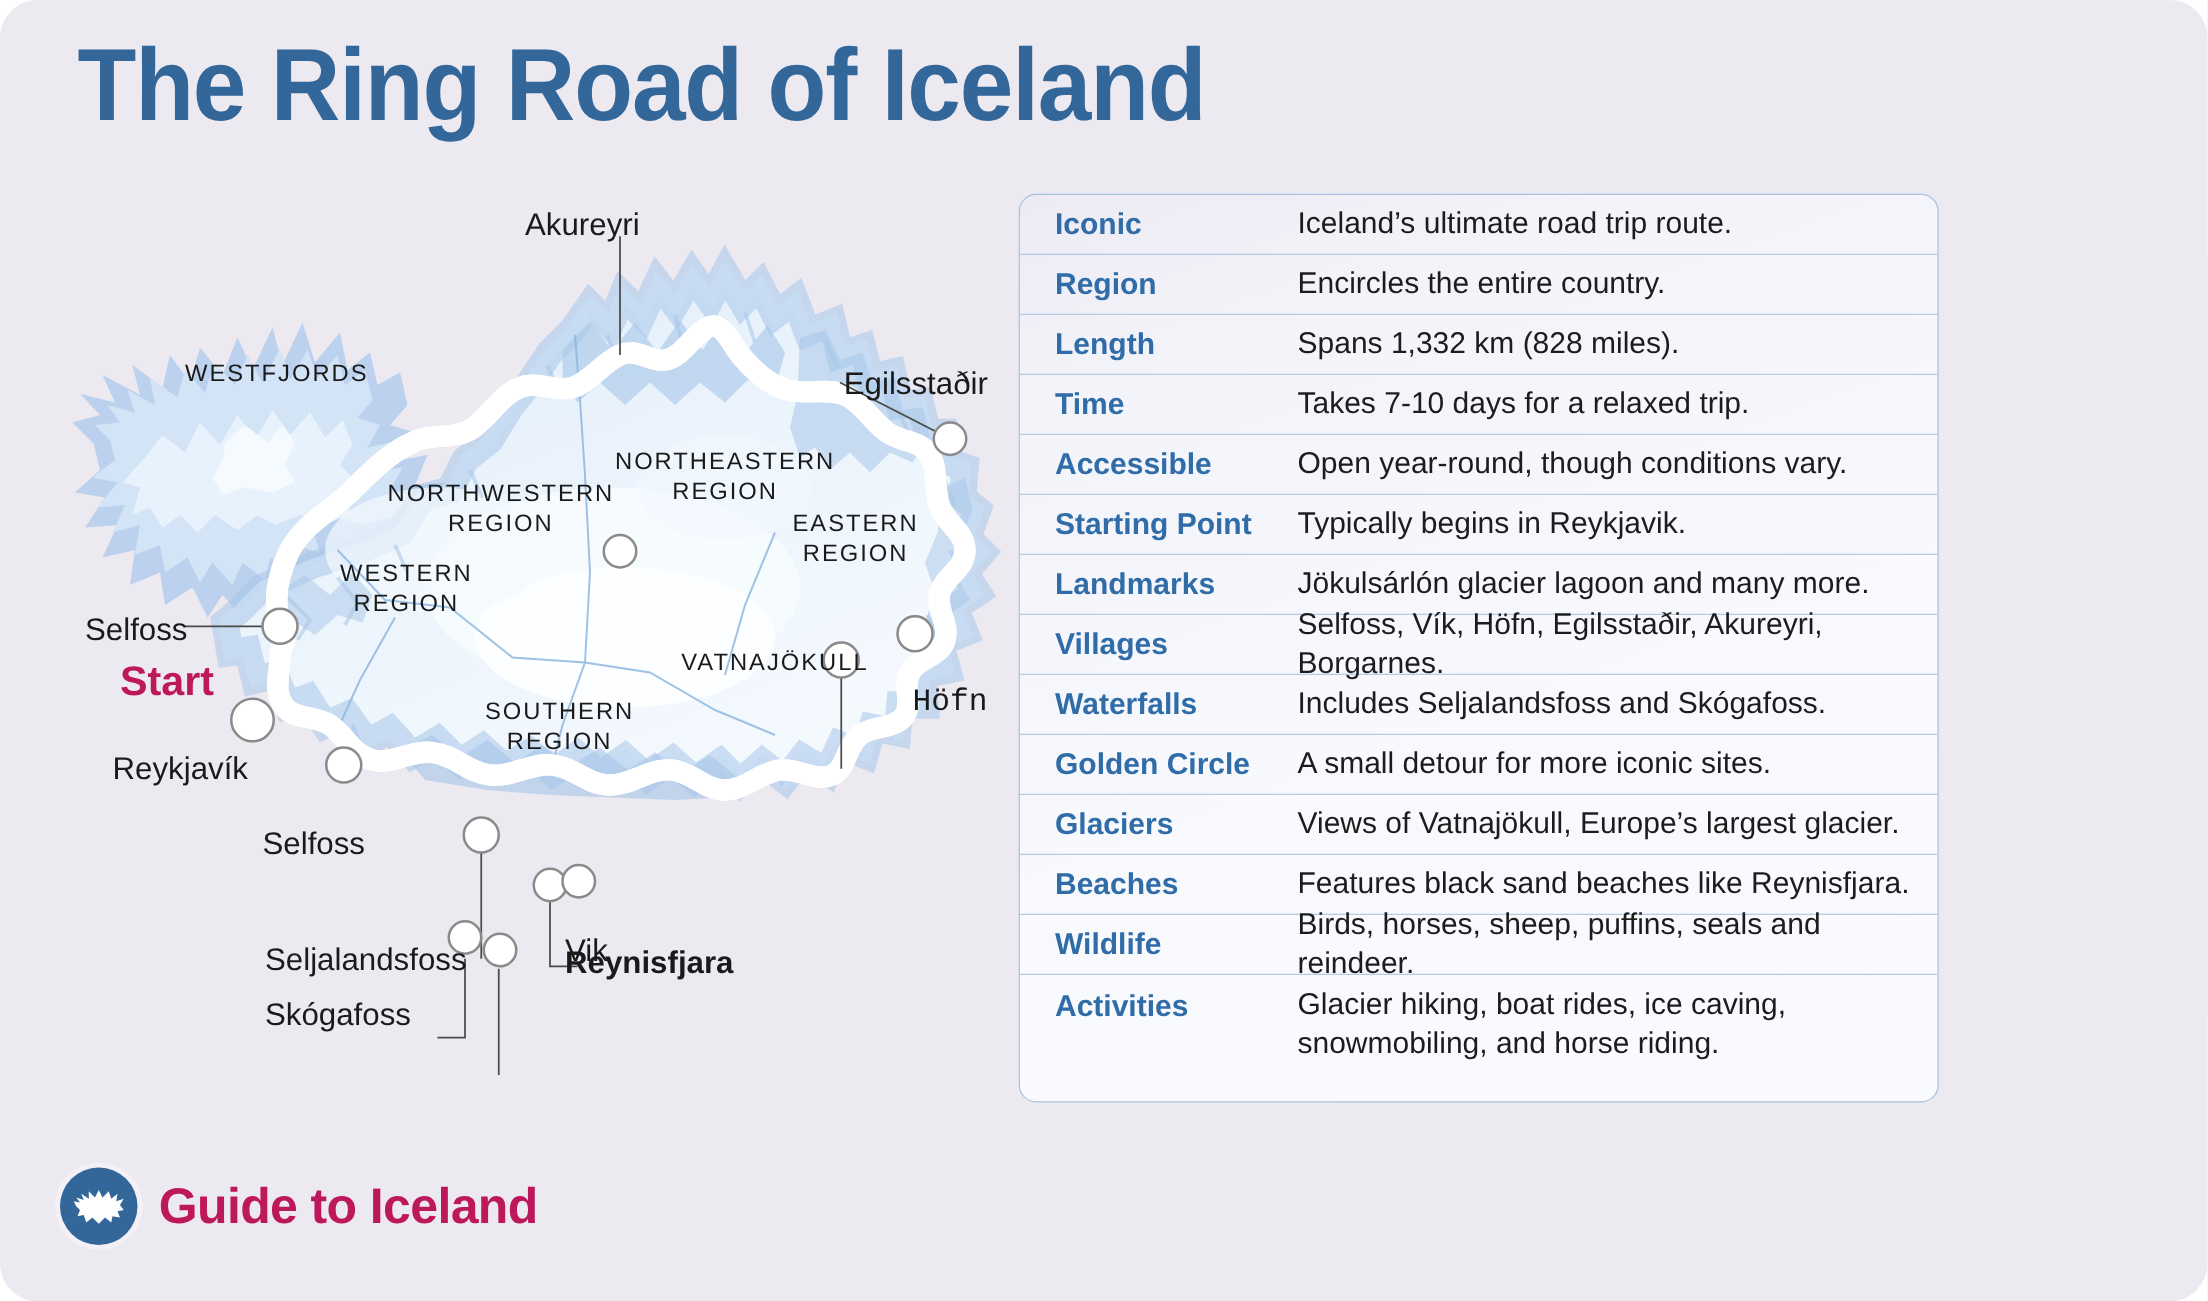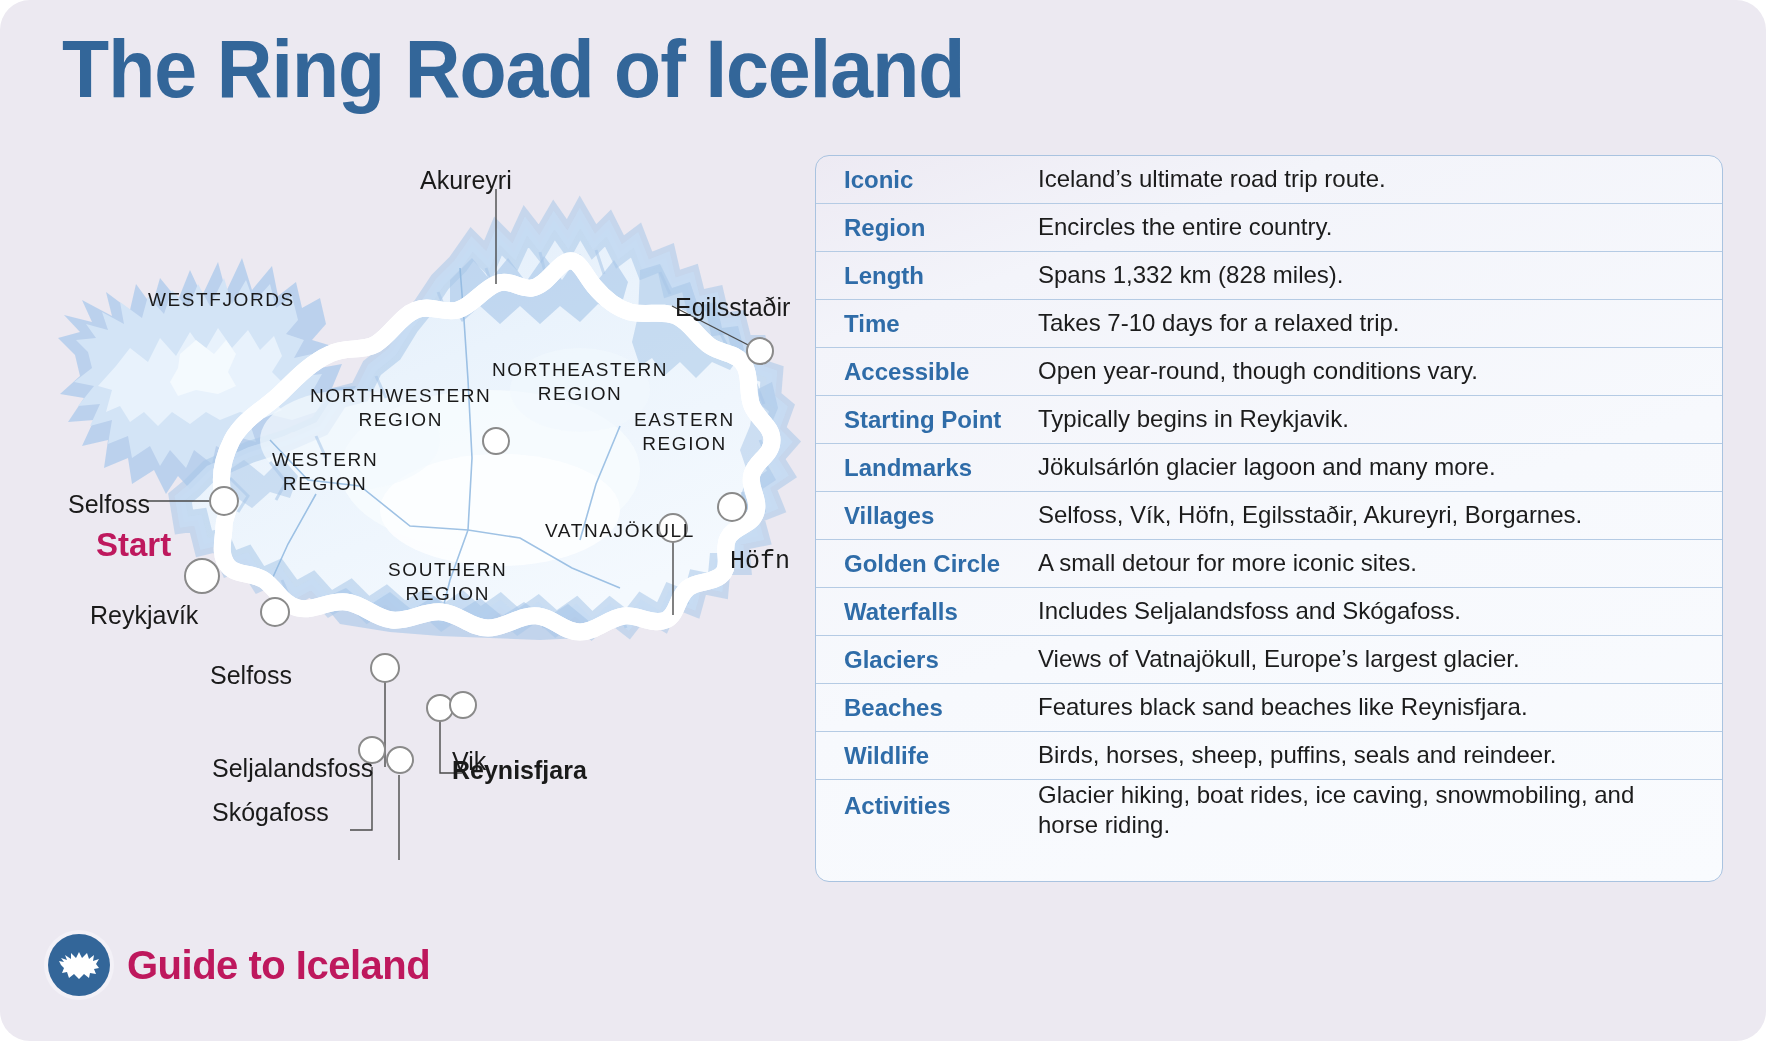--- a/index.html
+++ b/index.html
@@ -62,21 +62,21 @@
     box-shadow:0 0 0 4px #f3f1f7;
   }
   #logo-text{
     font-size:40px;font-weight:bold;color:#be185d;
     letter-spacing:-0.5px;
     font-family:"Liberation Sans", sans-serif;
   }
 
   
   #panel{
-    position:absolute;left:815px;top:155px;width:908px;height:727px;
+    position:absolute;left:815px;top:155px;width:736px;height:727px;
     border:1.5px solid #a9c3e0;
     border-radius:14px;
     background:linear-gradient(160deg,#edeaf3 0%,#f3f4fa 18%,#f7f9fd 55%,#f9fbfe 100%);
     box-sizing:border-box;
     overflow:hidden;
   }
   .trow{
     display:flex;align-items:center;
     border-bottom:1.5px solid #b5cbe4;
     box-sizing:border-box;
@@ -368,38 +368,38 @@
     </div>
     <div class="trow" style="height:48px;">
       <div class="tkey">Landmarks</div>
       <div class="tval">Jökulsárlón glacier lagoon and many more.</div>
     </div>
     <div class="trow" style="height:48px;">
       <div class="tkey">Villages</div>
       <div class="tval">Selfoss, Vík, Höfn, Egilsstaðir, Akureyri, Borgarnes.</div>
     </div>
     <div class="trow" style="height:48px;">
+      <div class="tkey">Waterfalls</div>
+      <div class="tval">Includes Seljalandsfoss and Skógafoss.</div>
+    </div>
+    <div class="trow" style="height:48px;">
       <div class="tkey">Golden Circle</div>
       <div class="tval">A small detour for more iconic sites.</div>
     </div>
     <div class="trow" style="height:48px;">
-      <div class="tkey">Waterfalls</div>
-      <div class="tval">Includes Seljalandsfoss and Skógafoss.</div>
-    </div>
-    <div class="trow" style="height:48px;">
       <div class="tkey">Glaciers</div>
       <div class="tval">Views of Vatnajökull, Europe’s largest glacier.</div>
     </div>
     <div class="trow" style="height:48px;">
       <div class="tkey">Beaches</div>
       <div class="tval">Features black sand beaches like Reynisfjara.</div>
     </div>
     <div class="trow" style="height:48px;">
       <div class="tkey">Wildlife</div>
       <div class="tval">Birds, horses, sheep, puffins, seals and reindeer.</div>
     </div>
-    <div class="trow" style="height:79px;align-items:flex-start;">
+    <div class="trow" style="height:79px;align-items:center;">
       <div class="tkey" style="align-self:flex-start;padding-top:12px;">Activities</div>
       <div class="tval" style="max-width:640px;">Glacier hiking, boat rides, ice caving, snowmobiling, and horse riding.</div>
     </div>
   </div>
 
 </div>
 
 </body></html>

